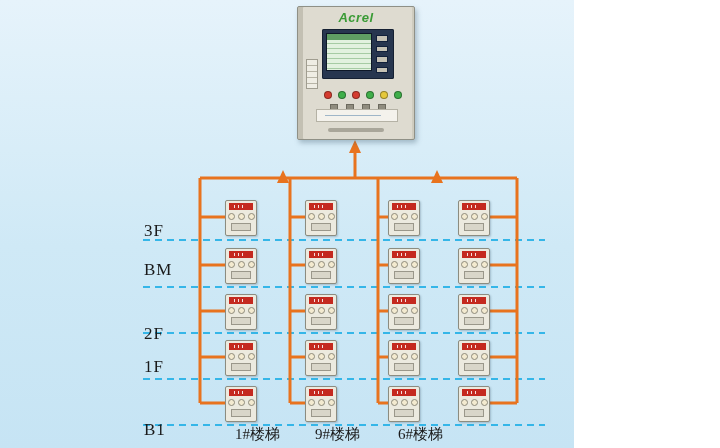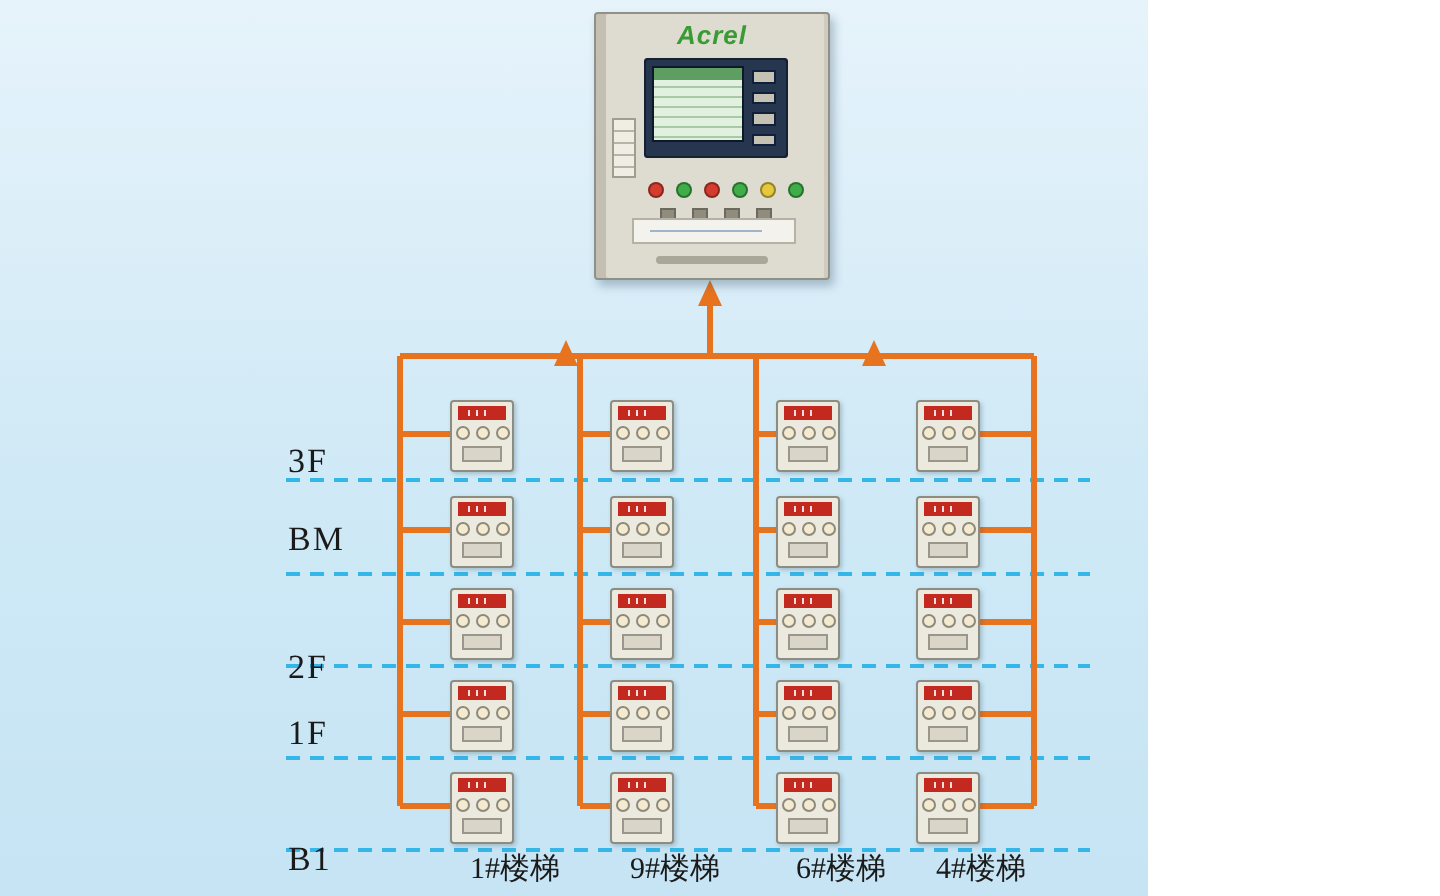--- a/index.html
+++ b/index.html
@@ -288,15 +288,14 @@
 
   <div class="floor-label" style="top:221px">3F</div>
   <div class="floor-label" style="top:260px">BM</div>
   <div class="floor-label" style="top:324px">2F</div>
   <div class="floor-label" style="top:357px">1F</div>
   <div class="floor-label" style="top:420px">B1</div>
 
   <div class="stair-label" style="left:200px">1#楼梯</div>
   <div class="stair-label" style="left:280px">9#楼梯</div>
   <div class="stair-label" style="left:363px">6#楼梯</div>
-  <div class="stair-label" style="left:433px">4#楼梯</div>
 
 </div>
 
 </body></html>

